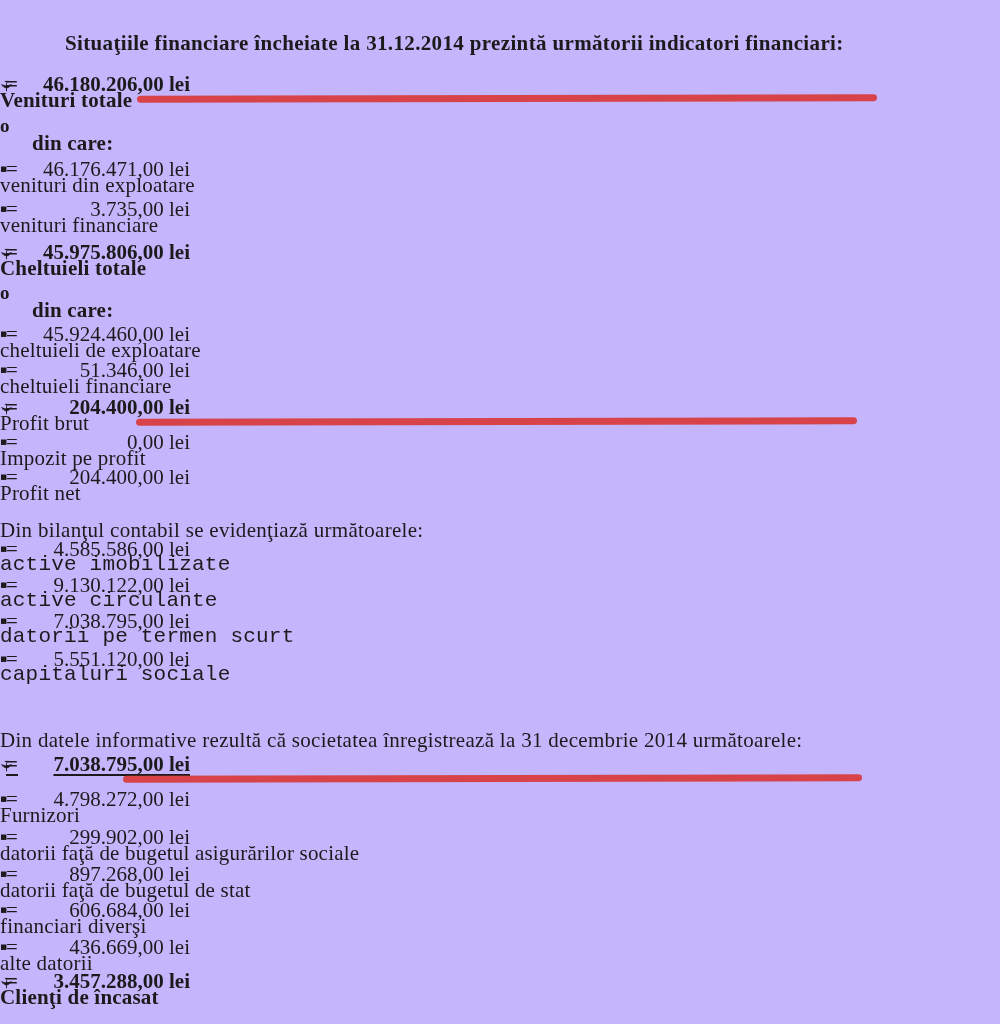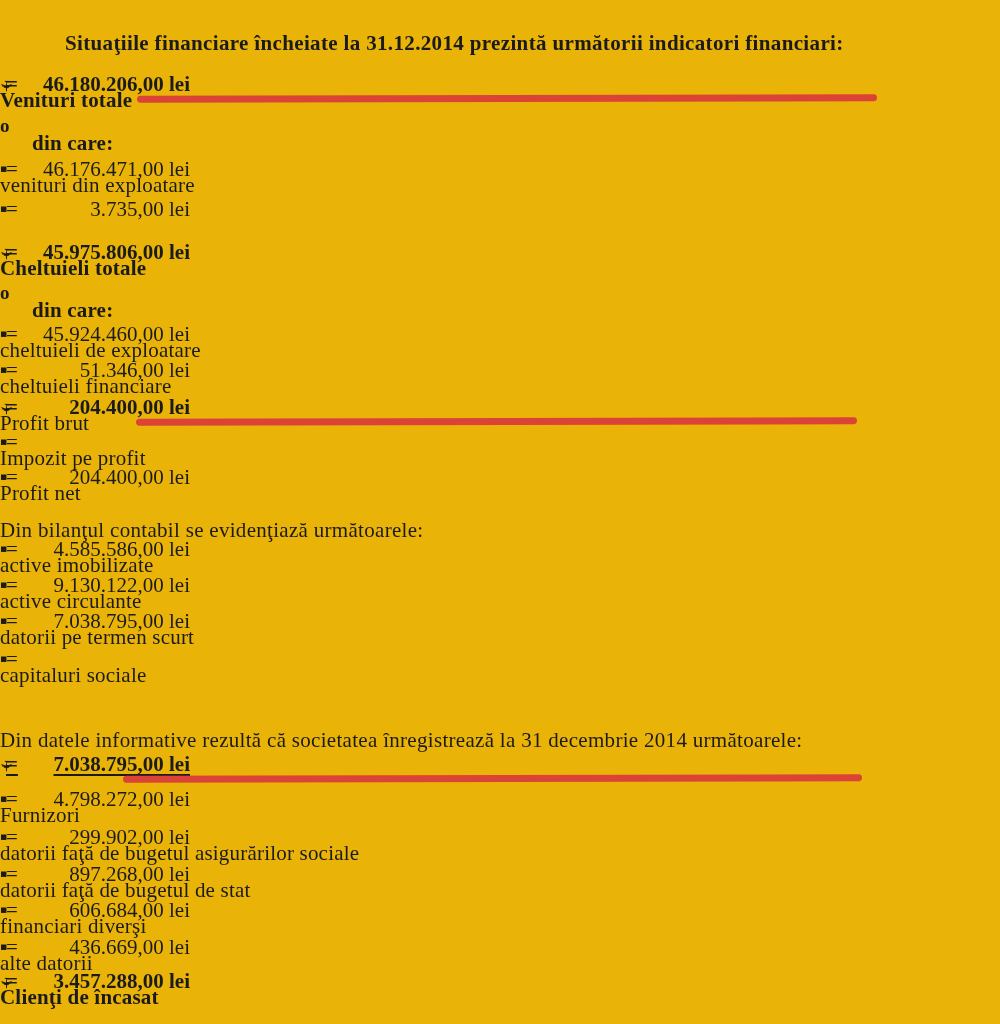--- a/index.html
+++ b/index.html
@@ -1,20 +1,20 @@
 <!DOCTYPE html>
 <html><head>
 <meta charset="utf-8">
 <style>
   html,body { margin:0; padding:0; background:#ffffff; }
   .page {
     position:relative;
     width:1000px;
     height:1024px;
-    background:#eab308;
+    background:#c4b5fd;
     font-family:"Liberation Serif","DejaVu Serif",serif;
     color:#1b1b1b;
     overflow:hidden;
   }
   .title {
     margin:0;
     padding:30px 0 0 65px;
     font-size:21px;
     line-height:26px;
     font-weight:bold;
@@ -31,21 +31,21 @@
   .row .label { position:absolute; top:16px; white-space:nowrap; letter-spacing:0.2px; }
   .row .eq    { position:absolute; top:0; left:652; width:24px; text-align:center; }
   .row .value { position:absolute; top:0; left:676; width:190px; text-align:right; white-space:nowrap; }
   .bullet { position:absolute; top:0; line-height:26px; }
 
   
   .l1  .bullet { left:102; }  .l1  .label { left:137; }
   .l2  .bullet { left:179; }  .l2  .label { left:210;padding-left:32px; }
   .l3  .bullet { left:224; }  .l3  .label { left:238; }
   .l1b .bullet { left:135; }  .l1b .label { left:152; }
-  .l1c .bullet { left:110; }  .l1c .label { left:137; }
+  .l1c .bullet { left:110; }  .l1c .label { left:137;font-family:Liberation Mono, monospace; }
   .para  .label { left:55; letter-spacing:0.3px; }
   .para2 .label { left:65; letter-spacing:0.3px; }
 
   .b { font-weight:bold; }
   .u { text-decoration:underline; text-decoration-thickness:2px; text-underline-offset:3px; }
 
   
   .bullet.arrow {
     font-family:"DejaVu Sans",sans-serif;
     font-size:15px;
@@ -84,20 +84,21 @@
         <span class="label b">din care:</span>
       </div>
       <div class="row l3" style="margin-top: 16px;">
         <span class="bullet square">▪</span>
         <span class="label">venituri din exploatare</span>
         <span class="eq">=</span>
         <span class="value">46.176.471,00 lei</span>
       </div>
       <div class="row l3" style="margin-top: 14px;">
         <span class="bullet square">▪</span>
+        <span class="label">venituri financiare</span>
         <span class="eq">=</span>
         <span class="value">3.735,00 lei</span>
       </div>
       <div class="row l1" style="margin-top: 17px;">
         <span class="bullet arrow">✈</span>
         <span class="label b">Cheltuieli totale</span>
         <span class="eq b">=</span>
         <span class="value b">45.975.806,00 lei</span>
       </div>
       <div class="row l2" style="margin-top: 16px;">
@@ -120,20 +121,21 @@
         <span class="bullet arrow">✈</span>
         <span class="label">Profit brut</span>
         <span class="eq b">=</span>
         <span class="value b">204.400,00 lei</span>
         <div class="redline" style="left: 136px; width: 721px; background: rgb(216, 58, 58);"></div>
       </div>
       <div class="row l1b" style="margin-top: 9px;">
         <span class="bullet square">▪</span>
         <span class="label">Impozit pe profit</span>
         <span class="eq">=</span>
+        <span class="value">0,00 lei</span>
       </div>
       <div class="row l1b" style="margin-top: 9px;">
         <span class="bullet square">▪</span>
         <span class="label">Profit net</span>
         <span class="eq">=</span>
         <span class="value">204.400,00 lei</span>
       </div>
       <div class="row para" style="margin-top: 11px;">
         <span class="label">Din bilanţul contabil se evidenţiază următoarele:</span>
       </div>
@@ -152,20 +154,21 @@
       <div class="row l1c" style="margin-top: 10px;">
         <span class="bullet square">▪</span>
         <span class="label">datorii pe termen scurt</span>
         <span class="eq">=</span>
         <span class="value">7.038.795,00 lei</span>
       </div>
       <div class="row l1c" style="margin-top: 12px;">
         <span class="bullet square">▪</span>
         <span class="label">capitaluri sociale</span>
         <span class="eq">=</span>
+        <span class="value">5.551.120,00 lei</span>
       </div>
       <div class="row para2" style="margin-top: 39px;">
         <span class="label">Din datele informative rezultă că societatea înregistrează la 31 decembrie 2014 următoarele:</span>
       </div>
       <div class="row l1" style="margin-top: 14px;">
         <span class="bullet arrow">✈</span>
         <span class="eq b u">=</span>
         <span class="value b u">7.038.795,00 lei</span>
         <div class="redline" style="left: 123px; width: 739px; background: rgb(216, 58, 58);"></div>
       </div>

